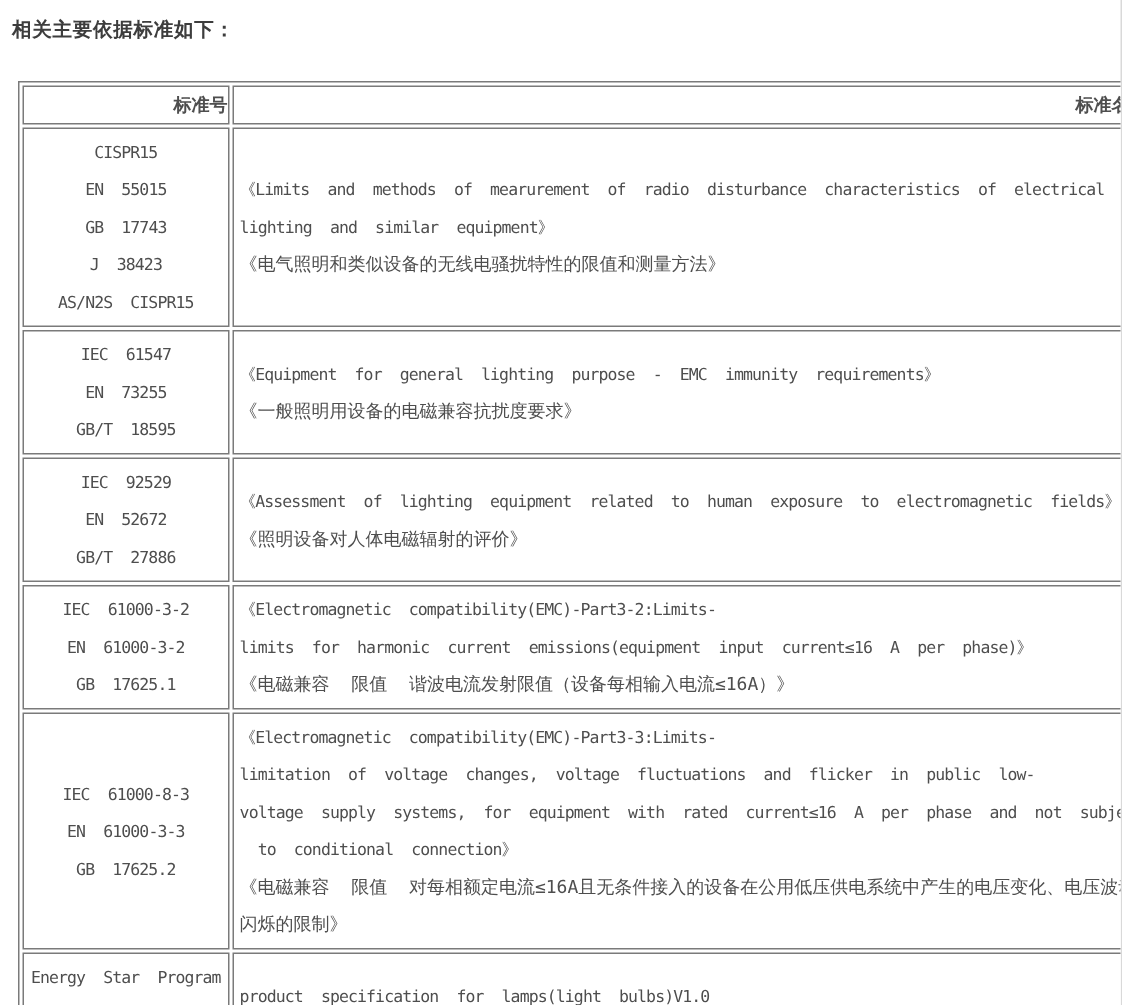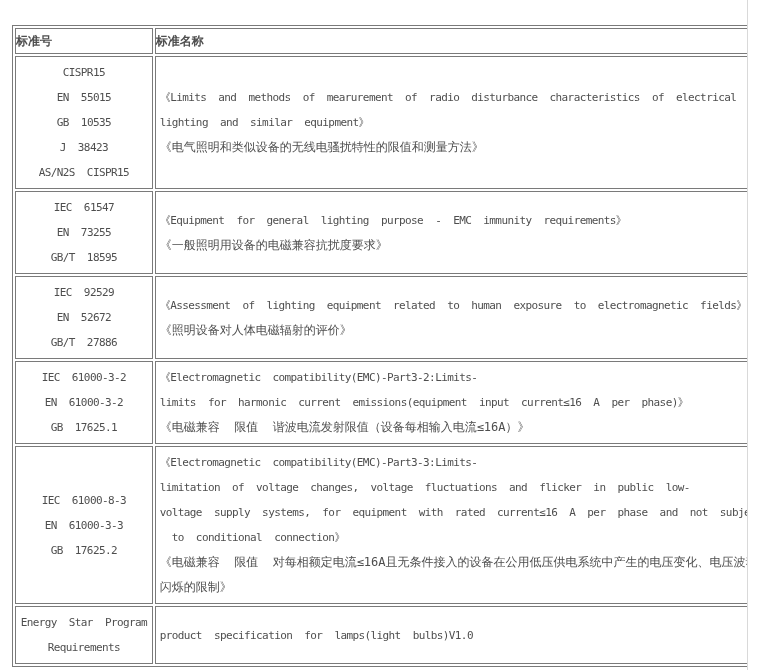--- a/index.html
+++ b/index.html
@@ -38,21 +38,21 @@
   }
   th, td {
     border: 1px solid #7a7a7a;
     vertical-align: middle;
     color: #4e4e4e;
     background: #ffffff;
   }
   th {
     font-size: 12px;
     font-weight: bold;
-    text-align: left;
+    text-align: right;
     height: 24px;
     padding: 0;
   }
   td.codes {
     text-align: center;
     padding: 3px 0;
   }
   td.names {
     padding: 3px 0 3px 4px;
   }
@@ -66,38 +66,39 @@
   }
   .cjk {
     font-size: 12px;
     letter-spacing: 0;
   }
 </style>
 </head>
 <body>
 
 <div class="page">
+  <div class="doc-title">相关主要依据标准如下：</div>
 
   <table class="standards">
     <colgroup>
       <col style="width:137px">
       <col style="width:608px">
     </colgroup>
     <thead>
       <tr>
         <th>标准号</th>
         <th>标准名称</th>
       </tr>
     </thead>
     <tbody id="rows">
         <tr>
           <td class="codes">
             <div class="line latin">CISPR15</div>
             <div class="line latin">EN  55015</div>
-            <div class="line latin">GB  10535</div>
+            <div class="line latin">GB  17743</div>
             <div class="line latin">J  38423</div>
             <div class="line latin">AS/N2S  CISPR15</div>
           </td>
           <td class="names">
             <div class="line latin">《Limits  and  methods  of  mearurement  of  radio  disturbance  characteristics  of  electrical</div>
             <div class="line latin">lighting  and  similar  equipment》</div>
             <div class="line cjk">《电气照明和类似设备的无线电骚扰特性的限值和测量方法》</div>
           </td>
         </tr>
         <tr>

